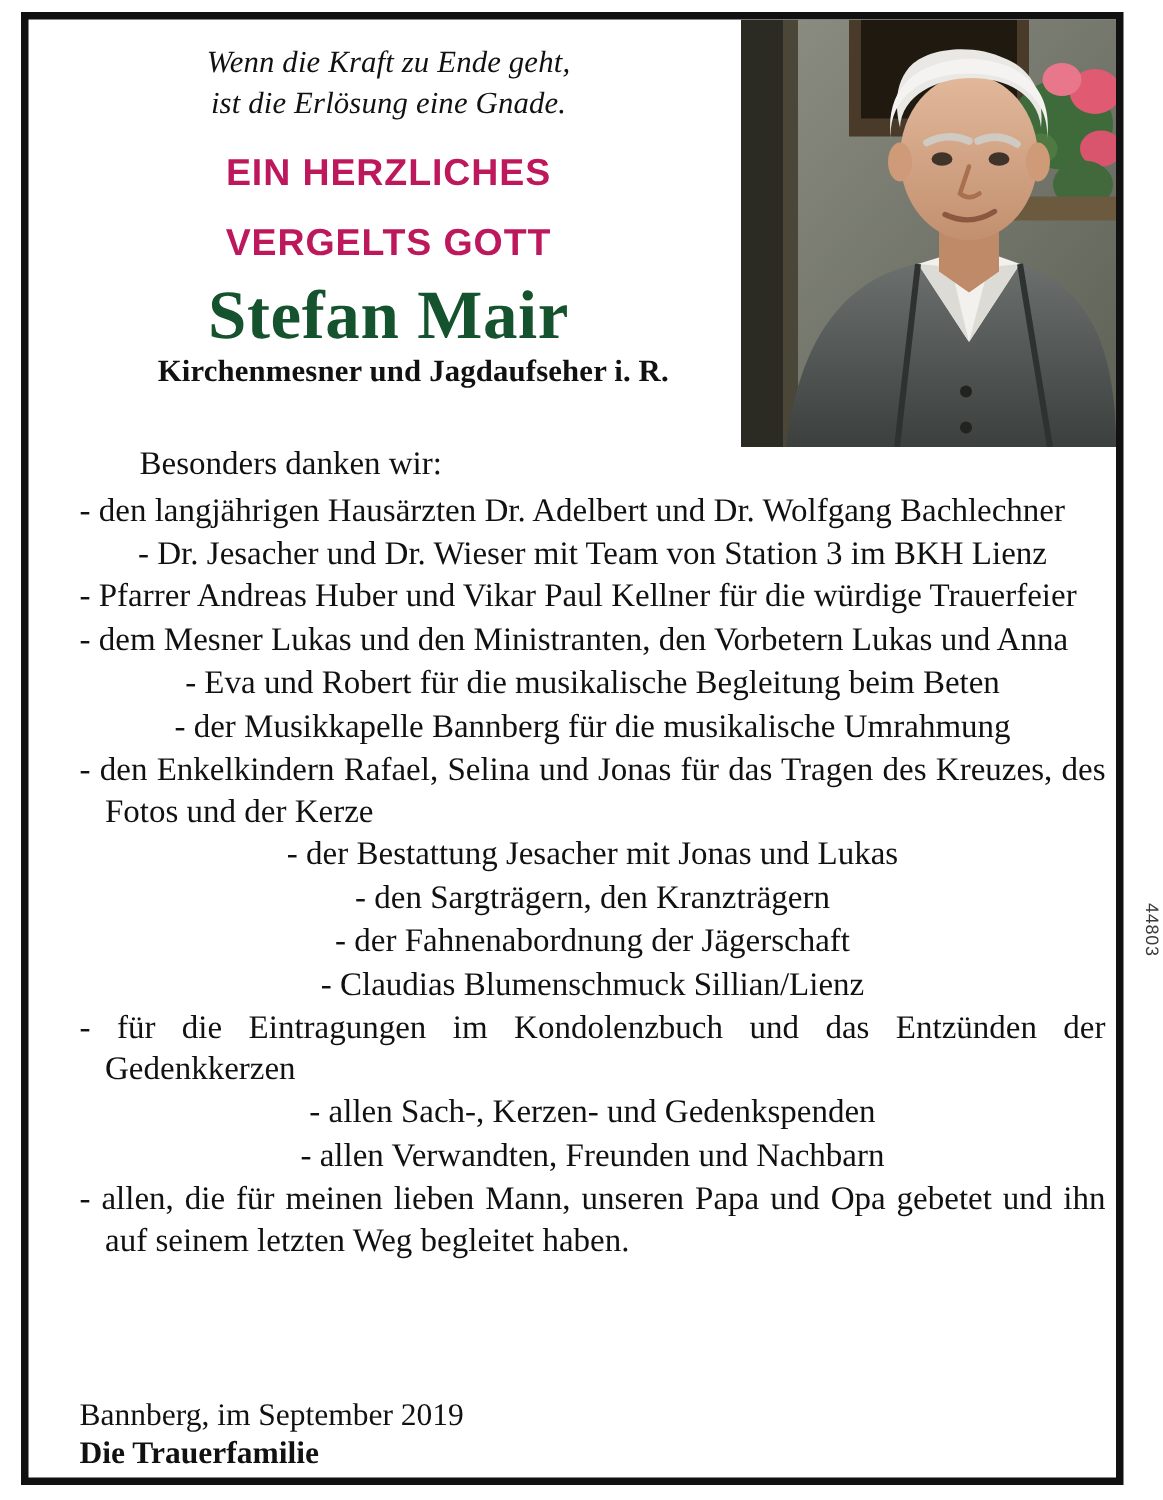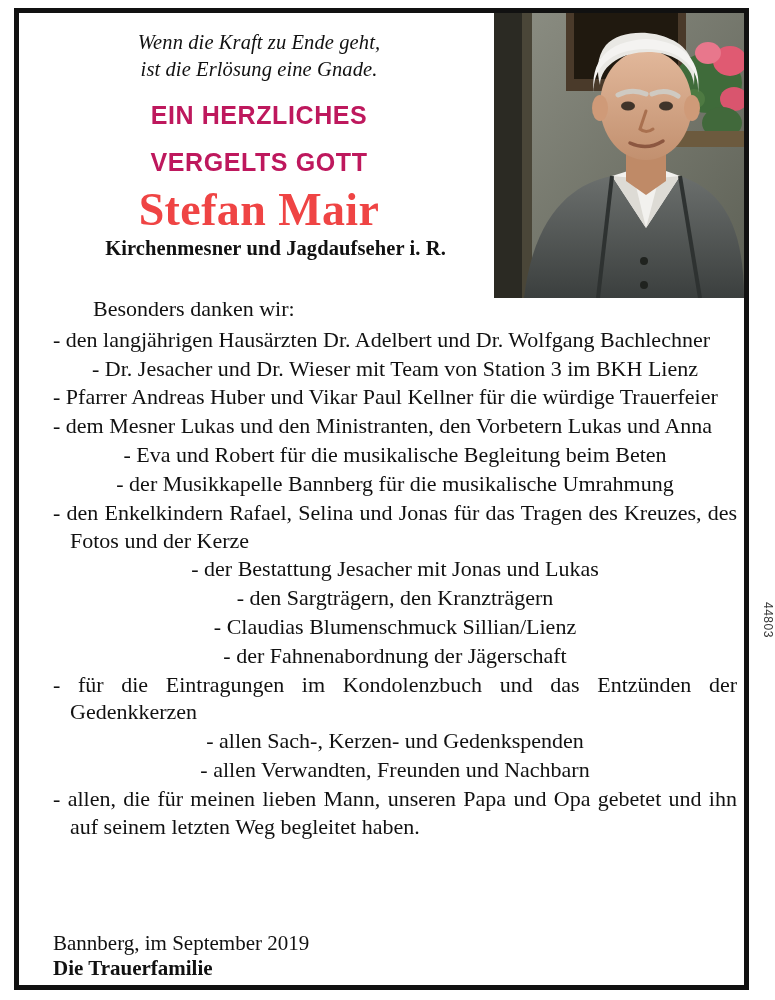--- a/index.html
+++ b/index.html
@@ -63,21 +63,21 @@
     font-size: 25px;
     line-height: 1.24;
     letter-spacing: 0.6px;
     color: #be185d;
   }
   .name {
     margin-top: 8px;
     font-size: 46px;
     font-weight: bold;
     letter-spacing: 0.4px;
-    color: #ef4444;
+    color: #14532d;
     line-height: 1.05;
   }
   .role {
     margin-top: 3px;
     font-size: 20.5px;
     font-weight: bold;
     color: #111111;
     letter-spacing: 0.1px;
     padding-left: 33px;
   }
@@ -238,22 +238,22 @@
       <ul class="thanks">
         <li>- den langjährigen Hausärzten Dr. Adelbert und Dr. Wolfgang Bachlechner</li>
         <li class="nojust">- Dr. Jesacher und Dr. Wieser mit Team von Station 3 im BKH Lienz</li>
         <li>- Pfarrer Andreas Huber und Vikar Paul Kellner für die würdige Trauerfeier</li>
         <li>- dem Mesner Lukas und den Ministranten, den Vorbetern Lukas und Anna</li>
         <li class="nojust">- Eva und Robert für die musikalische Begleitung beim Beten</li>
         <li class="nojust">- der Musikkapelle Bannberg für die musikalische Umrahmung</li>
         <li>- den Enkelkindern Rafael, Selina und Jonas für das Tragen des Kreuzes, des Fotos und der Kerze</li>
         <li class="nojust">- der Bestattung Jesacher mit Jonas und Lukas</li>
         <li class="nojust">- den Sargträgern, den Kranzträgern</li>
+        <li class="nojust">- der Fahnenabordnung der Jägerschaft</li>
         <li class="nojust">- Claudias Blumenschmuck Sillian/Lienz</li>
-        <li class="nojust">- der Fahnenabordnung der Jägerschaft</li>
         <li>- für die Eintragungen im Kondolenzbuch und das Entzünden der Gedenkkerzen</li>
         <li class="nojust">- allen Sach-, Kerzen- und Gedenkspenden</li>
         <li class="nojust">- allen Verwandten, Freunden und Nachbarn</li>
         <li>- allen, die für meinen lieben Mann, unseren Papa und Opa gebetet und ihn auf seinem letzten Weg begleitet haben.</li>
       </ul>
     </div>
 
     <div class="footer">
       <div class="place-date">Bannberg, im September 2019</div>
       <div class="family">Die Trauerfamilie</div>

